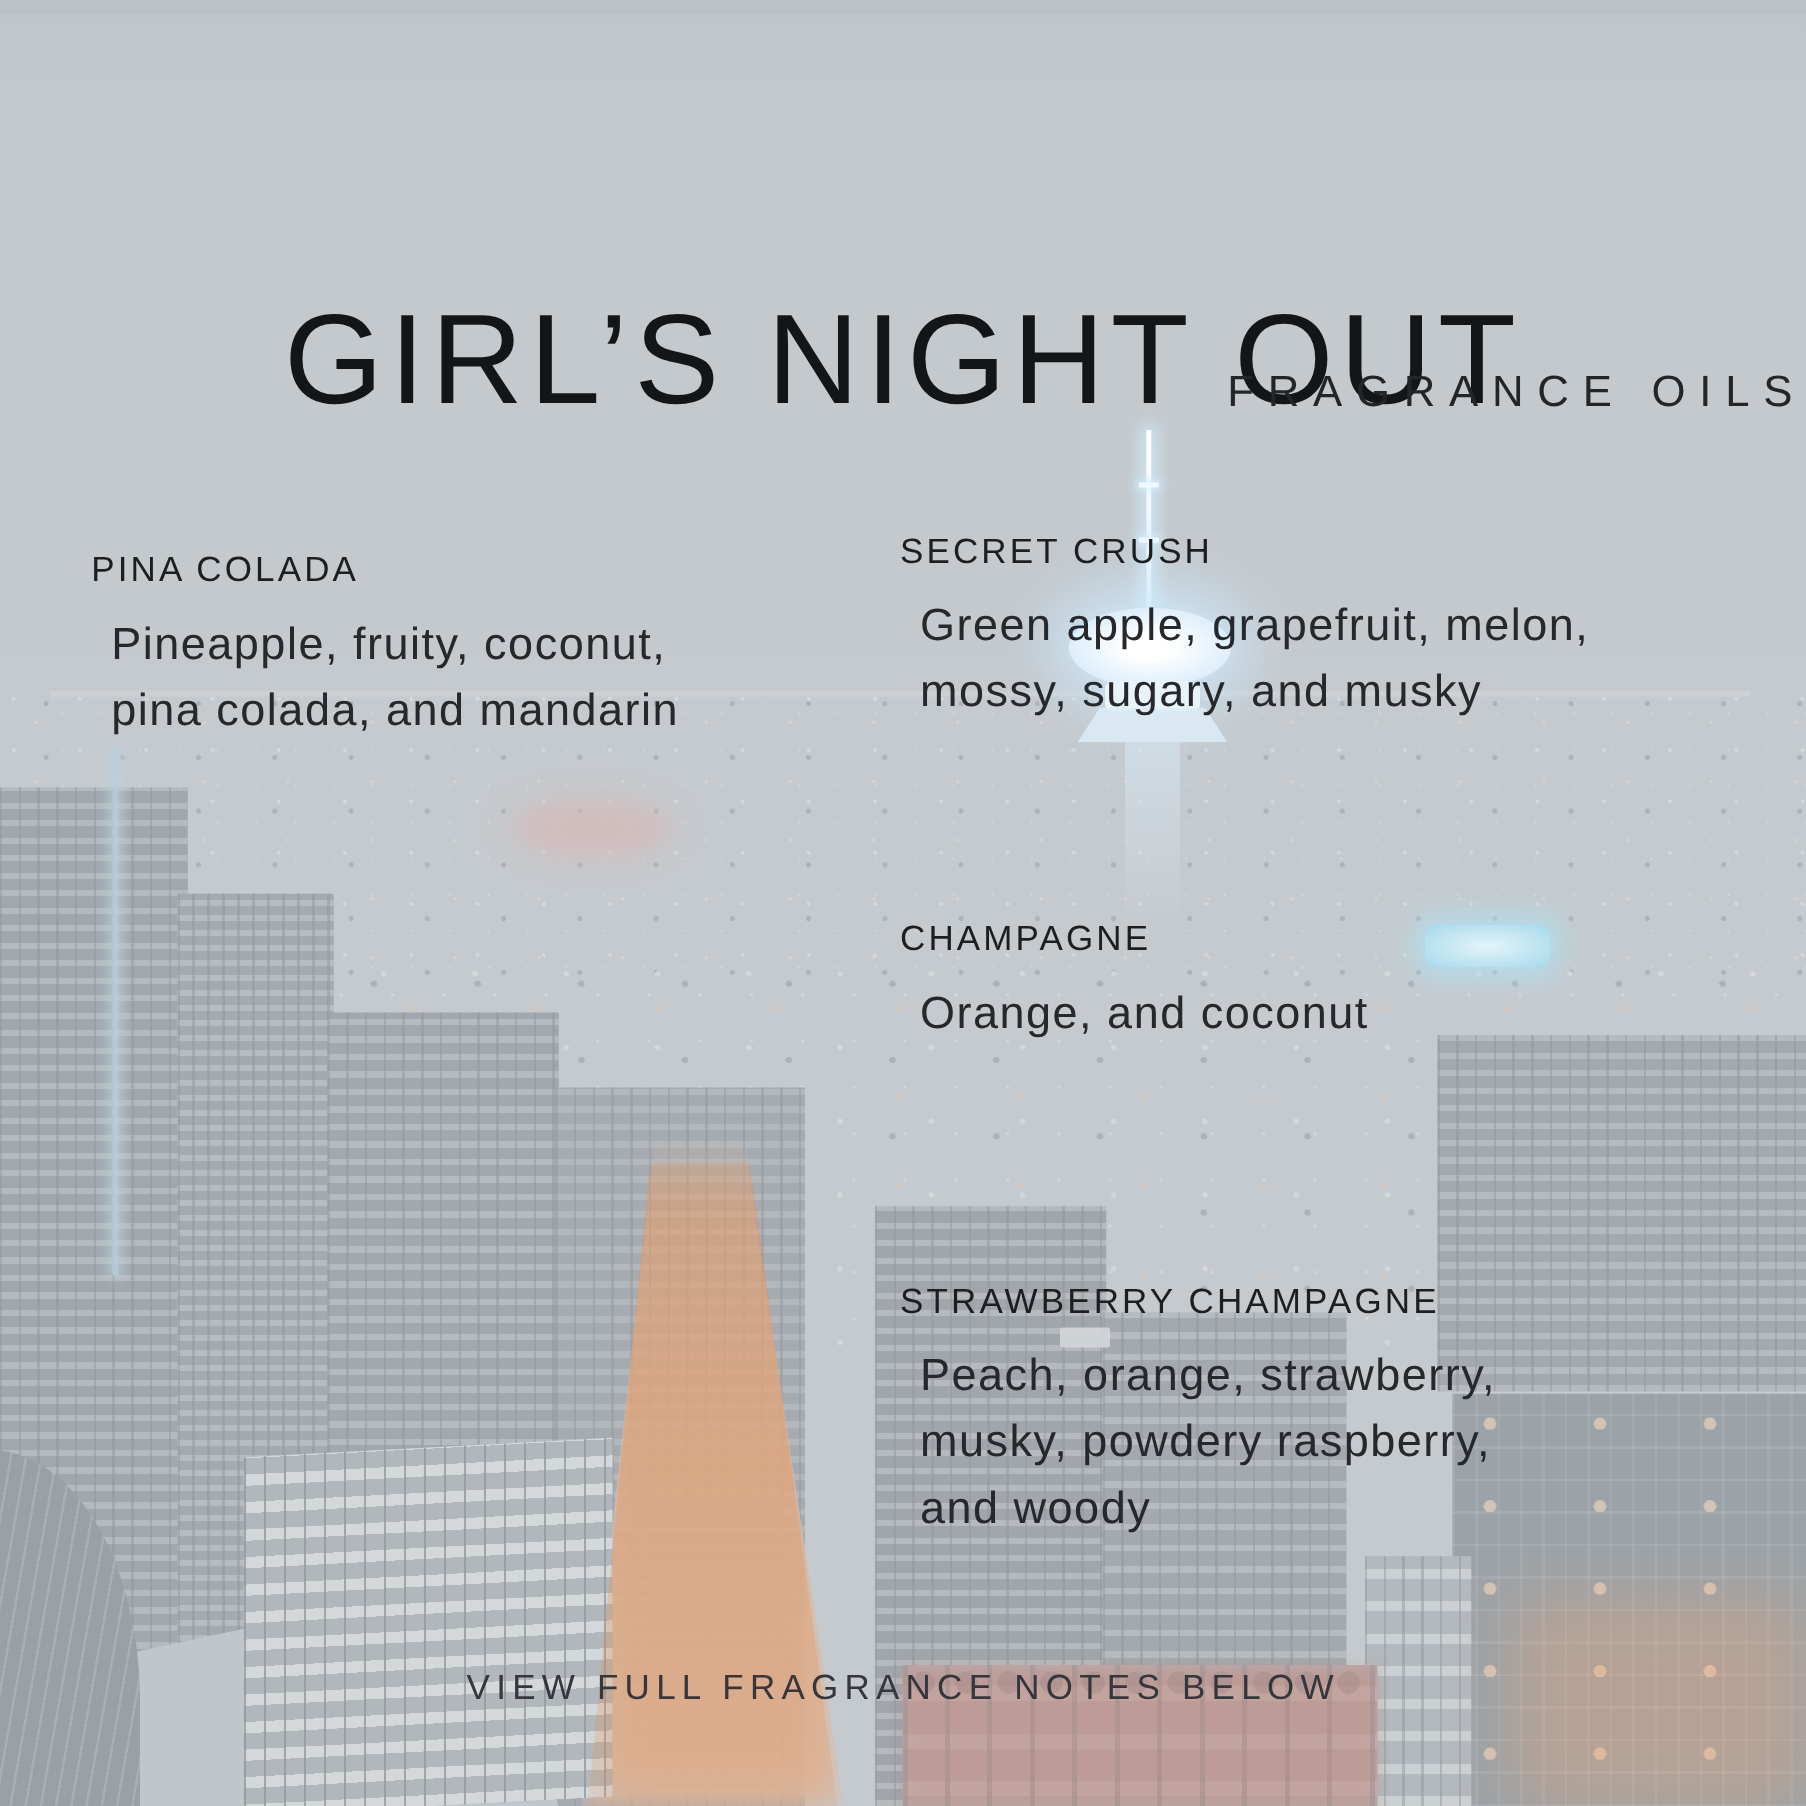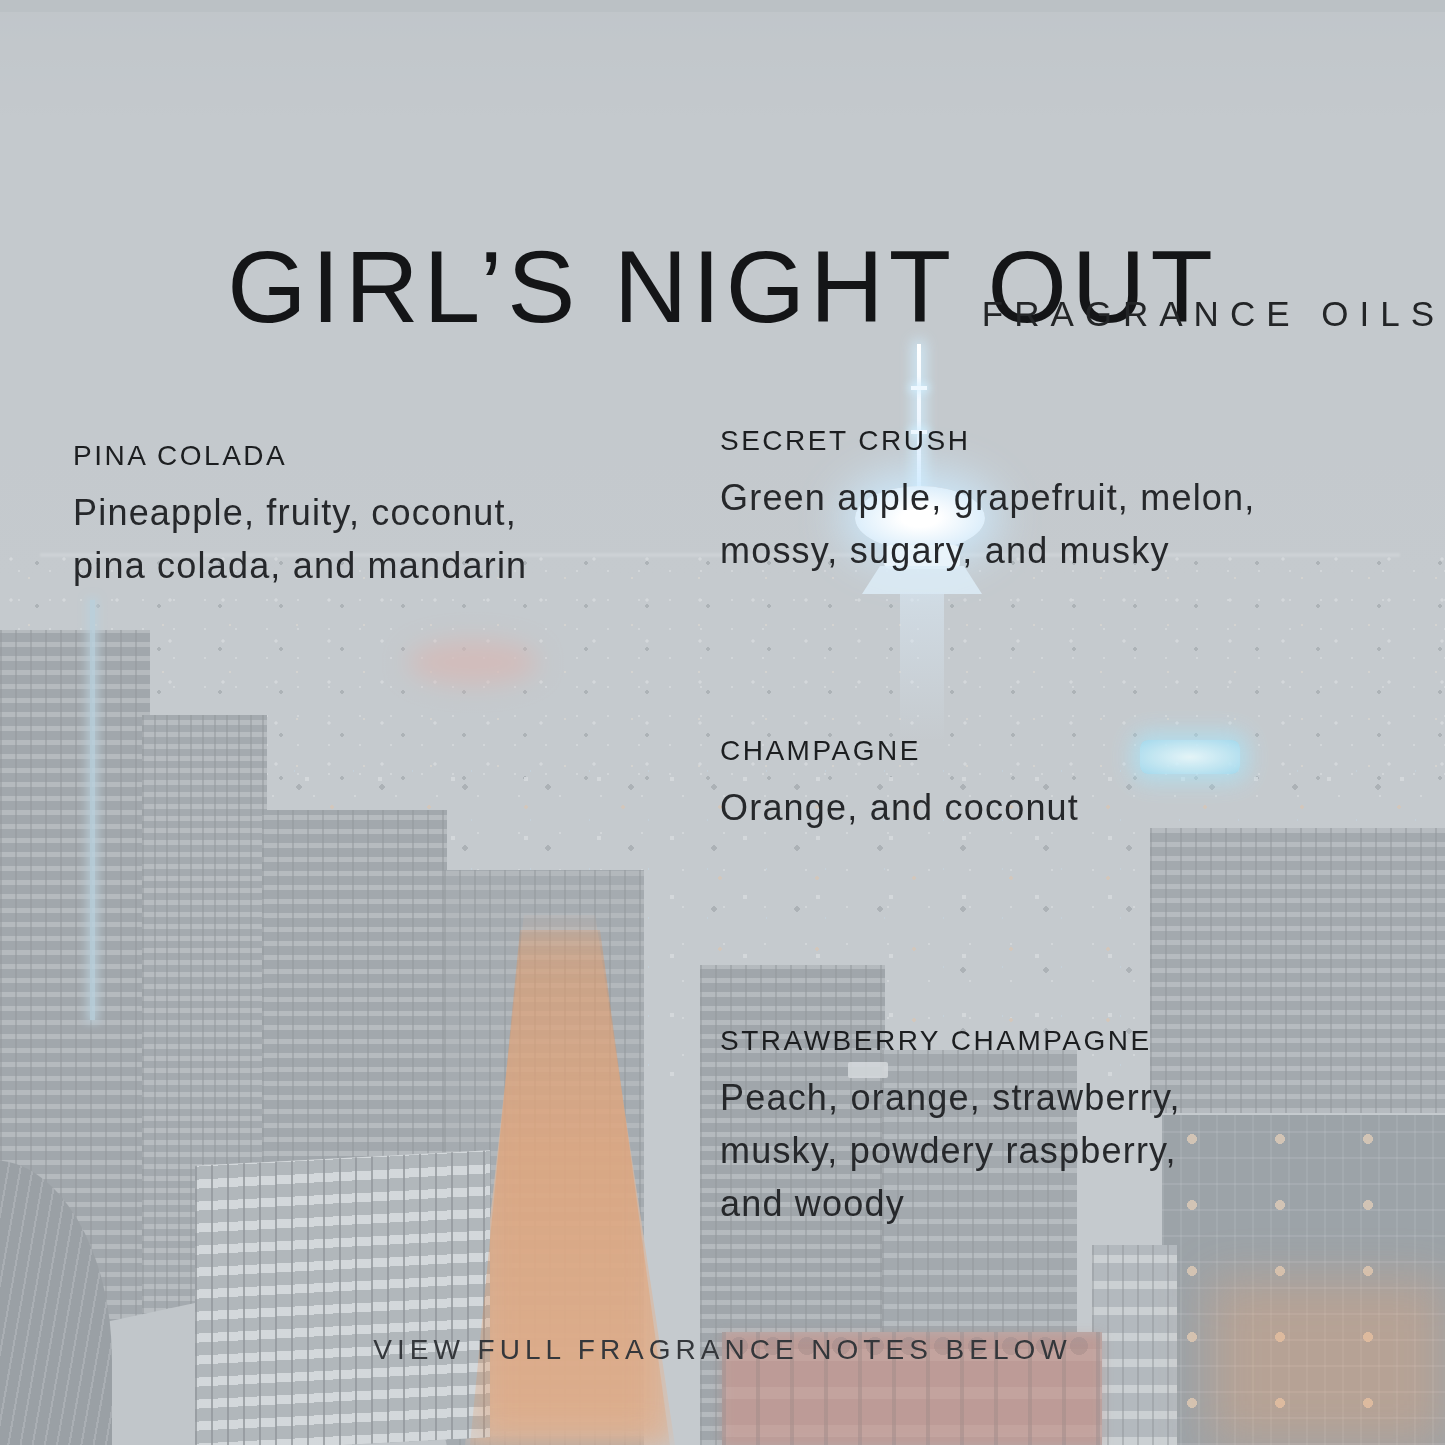--- a/index.html
+++ b/index.html
@@ -109,21 +109,21 @@
   #tower-deck{left:862px;top:566px;width:120px;height:28px;background:#dcecf7;opacity:.85;clip-path:polygon(0 100%,15% 0,85% 0,100% 100%);}
   #tower-shaft{left:900px;top:592px;width:44px;height:150px;background:linear-gradient(180deg,rgba(216,231,243,.6),rgba(216,231,243,0));}
 
   
   .title{position:absolute;left:0;top:168px;width:100%;text-align:center;
     font-size:102px;line-height:1;font-weight:400;letter-spacing:5px;color:#141517;}
   .subtitle{position:absolute;left:0;top:294px;width:100%;text-align:right;
     font-size:35px;letter-spacing:11px;color:#232527;}
   .cell{position:absolute;}
   .cell .name{margin:0 0 14px 0;font-size:28px;line-height:1.1;font-weight:400;letter-spacing:2.5px;color:#1c1e20;}
-  .cell .desc{margin:0;font-size:36px;line-height:53px;letter-spacing:1.2px;color:#26282b;white-space:pre-line;}
+  .cell .desc{margin:16px;font-size:36px;line-height:53px;letter-spacing:1.2px;color:#26282b;white-space:pre-line;}
   #cell-0{left:73px;top:441px;width:630px;}
   #cell-1{left:720px;top:426px;width:715px;}
   #cell-2{left:73px;top:736px;width:630px;}
   #cell-3{left:720px;top:736px;width:715px;}
   #cell-4{left:73px;top:1026px;width:645px;}
   #cell-5{left:720px;top:1026px;width:725px;}
   .footer{position:absolute;left:0;top:1334px;width:100%;text-align:center;
     font-size:28px;letter-spacing:5px;color:#34373b;}
 </style>
 </head>

